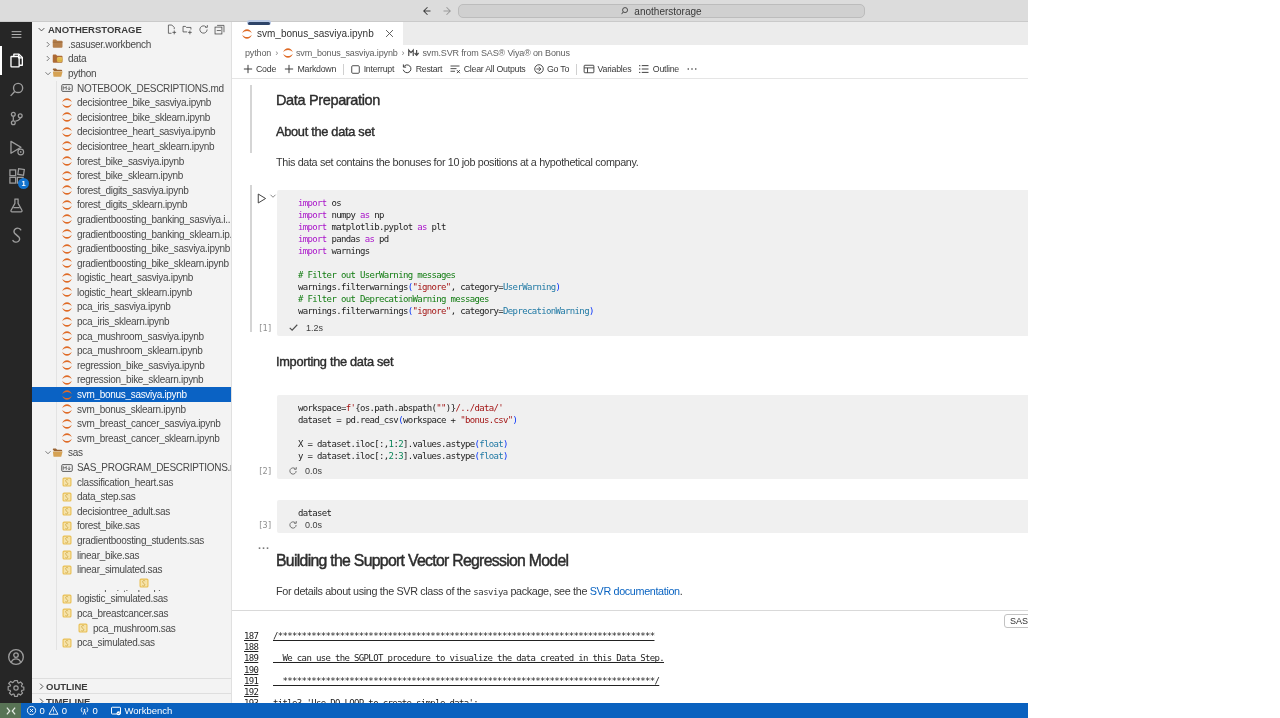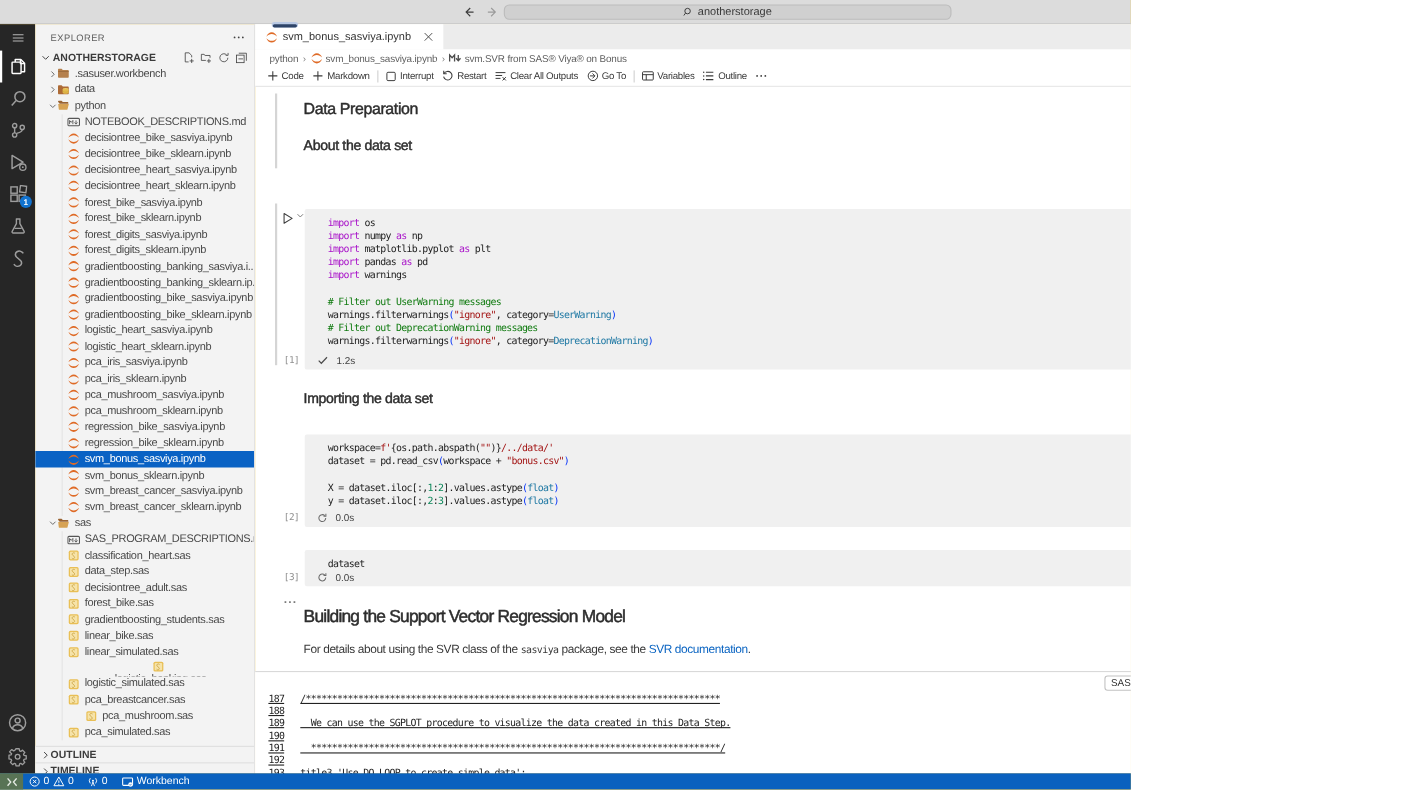--- a/index.html
+++ b/index.html
@@ -1,18 +1,18 @@
 <!DOCTYPE html>
 <html><head>
 <meta charset="utf-8">
 <style>
   * { margin:0; padding:0; box-sizing:border-box; }
   html,body { width:1280px; height:718px; overflow:hidden; }
   body { font-family:"Liberation Sans", sans-serif; -webkit-font-smoothing:antialiased; }
-  .app { position:relative; width:1028px; height:718px; background:#eab308; overflow:hidden; }
+  .app { position:relative; width:1028px; height:718px; background:#fdba74; overflow:hidden; }
   .icon { display:inline-flex; align-items:center; justify-content:center; flex:none; }
   .icon svg { display:block; }
 
   
   .titlebar { position:absolute; left:0; top:0; width:1280px; height:22px; background:#dcdcdc; border-bottom:1px solid #cacaca; display:flex; align-items:center; }
   .nav-arrows { position:absolute; left:420px; top:0; height:22px; display:flex; align-items:center; gap:10px; }
   .searchbox { position:absolute; left:458px; top:4px; width:407px; height:14px; background:#d0d0d0; border:1px solid #bcbcbc; border-radius:5px; display:flex; align-items:center; justify-content:center; gap:3px; color:#393939; font-size:10px; }
   .layout-controls { position:absolute; right:6px; top:0; height:22px; display:flex; align-items:center; gap:9px; }
 
   
@@ -242,30 +242,20 @@
             <svg width="18" height="18" viewBox="0 0 16 16" fill="none">
               <path d="M6.7 1.5h2.6l.3 1.75.95.4 1.45-1.03 1.84 1.84-1.03 1.45.4.95 1.75.3v2.6l-1.75.3-.4.95 1.03 1.45-1.84 1.84-1.45-1.03-.95.4-.3 1.75H6.7l-.3-1.75-.95-.4-1.45 1.03-1.84-1.84 1.03-1.45-.4-.95-1.75-.3V6.7l1.75-.3.4-.95L1.46 4l1.84-1.84 1.45 1.03.95-.4z" stroke="currentColor" stroke-width="1.05" stroke-linejoin="round" fill="none"></path>
               <circle cx="8" cy="8" r="1.9" stroke="currentColor" stroke-width="1.05" fill="none"></circle>
             </svg>
           </span>
         </div>
       </div>
   </div>
 
   <div class="sidebar">
-    <div class="sb-title">
-      <span>EXPLORER</span>
-      <span class="more icon">
-          <svg width="12" height="12" viewBox="0 0 16 16" fill="none">
-            <circle cx="3" cy="8" r="1.1" fill="currentColor"></circle>
-            <circle cx="8" cy="8" r="1.1" fill="currentColor"></circle>
-            <circle cx="13" cy="8" r="1.1" fill="currentColor"></circle>
-          </svg>
-        </span>
-    </div>
     <div class="sb-section">
       <span class="chev icon">
           <svg width="9" height="9" viewBox="0 0 16 16" fill="none">
             <path d="M3 5.5l5 5 5-5" stroke="currentColor" stroke-width="1.6"></path>
           </svg>
         </span>
       <span>ANOTHERSTORAGE</span>
       <span class="sb-actions" id="sb-actions">
           <span class="icon">
             <svg width="11" height="11" viewBox="0 0 16 16" fill="none">
@@ -889,20 +879,21 @@
           </span>
         <span>Python 3.11.5</span>
       </div>
     </div>
 
     <div class="notebook">
       <div class="md-indicator" style="top:6px; height:68px;"></div>
       <div class="md-indicator" style="top:106px; height:147px;"></div>
       <div class="nb-h2" style="top:13px">Data Preparation</div>
       <div class="nb-h3" style="top:45px">About the data set</div>
+      <div class="nb-p" style="top:77px">This data set contains the bonuses for 10 job positions at a hypothetical company.</div>
 
       <div id="cell1-anchor"></div>
 
       <div class="nb-h3" style="top:275px">Importing the data set</div>
 
       <div class="nb-ellipsis" style="top:460px">...</div>
       <div class="nb-h1" style="top:473px">Building the Support Vector Regression Model</div>
       <div class="nb-p" style="top:506px">
         <span>For details about using the SVR class of the </span><span class="code-span">sasviya</span><span> package, see the </span><span class="link">SVR documentation</span><span>.</span>
       </div>

